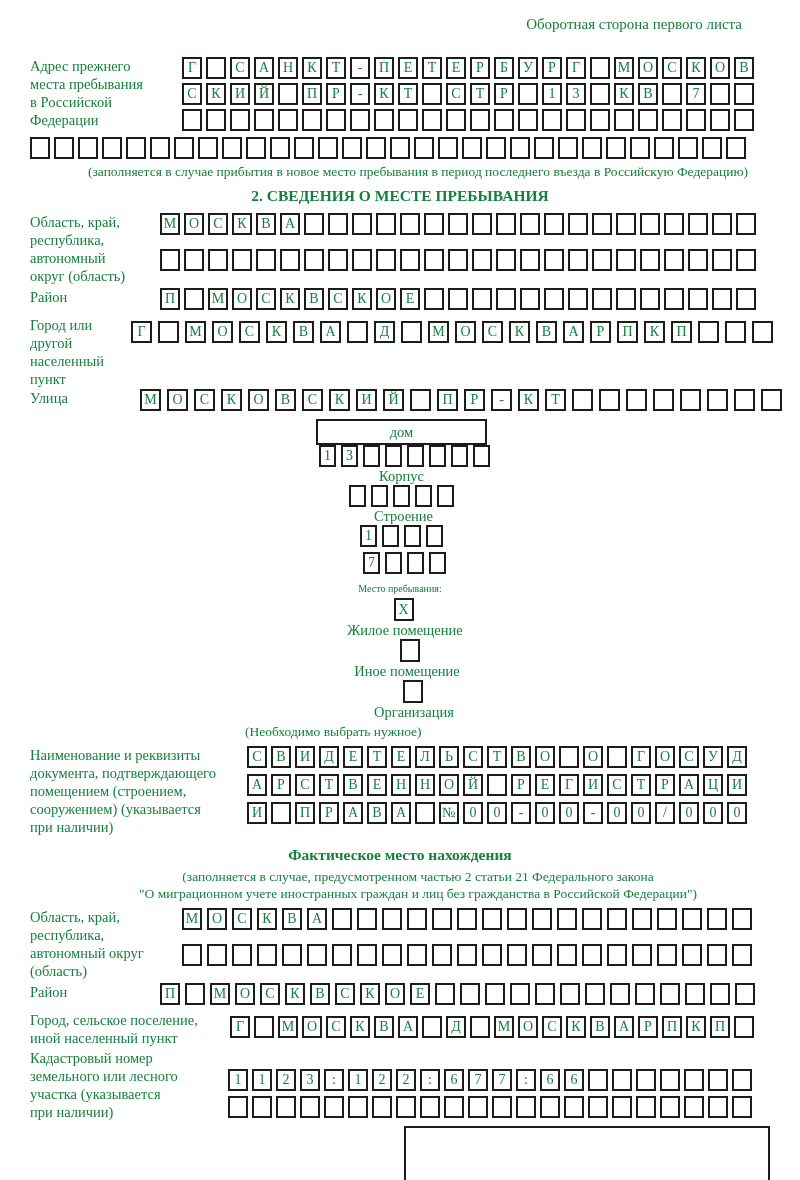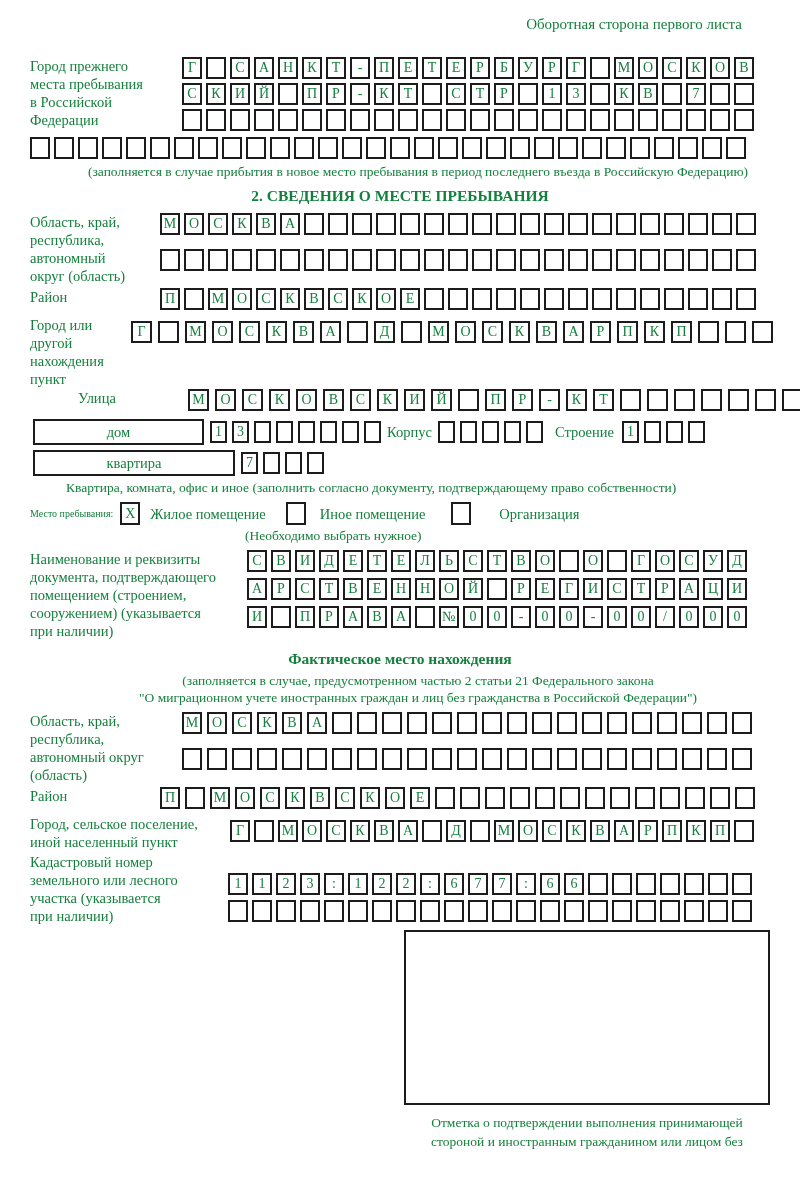--- a/index.html
+++ b/index.html
@@ -33,40 +33,40 @@
   .boxes.small .cbox{width:17px;height:22px;}
   .caption{font-size:13.5px;line-height:17px;margin-left:36px;}
   .center{text-align:center;}
   .sect-title{font-weight:bold;font-size:15.5px;text-align:center;margin:7px 0 8px 0;}
   .bigbox{
     box-sizing:border-box;
     border:2px solid #1c1c1c;height:26px;
     display:inline-flex;align-items:center;justify-content:center;
     font-size:14.5px;background:#fff;
   }
-  .inline-row{display:flex;align-items:center;}
+  .inline-row{display:flex;align-items:center;flex-direction:column;}
   .chkbox{
     box-sizing:border-box;width:20px;height:23px;border:2px solid #1c1c1c;
     display:inline-flex;align-items:center;justify-content:center;
     font-size:14px;background:#fff;flex:0 0 auto;
   }
   .conf{margin-left:auto;width:366px;}
   .conf-box{box-sizing:border-box;width:366px;height:175px;border:2px solid #1c1c1c;background:#fff;}
   .conf-cap{margin-top:8px;text-align:center;font-size:13.5px;line-height:19px;}
 </style>
 </head>
 <body>
 
 <div class="page">
 
   <div class="header-note">Оборотная сторона первого листа</div>
 
   <div class="group" style="margin-top:24px;">
     <div class="labelcol lbl" style="width:152px;">
-      <div>Город прежнего</div>
+      <div>Адрес прежнего</div>
       <div>места пребывания</div>
       <div>в Российской</div>
       <div>Федерации</div>
     </div>
     <div class="rowscol">
       <div class="boxes">
           <span class="cbox">Г</span>
           <span class="cbox"></span>
           <span class="cbox">С</span>
           <span class="cbox">А</span>
@@ -275,21 +275,21 @@
           <span class="cbox"></span>
           <span class="cbox"></span>
           <span class="cbox"></span>
         </div>
     </div>
   </div>
 
   <div class="group" style="margin-top:2px;">
     <div class="labelcol lbl" style="width:101px;">
       <div>Город или другой</div>
-      <div>нахождения пункт</div>
+      <div>населенный пункт</div>
     </div>
     <div class="rowscol" style="padding-top:5px;">
       <div class="boxes wide">
           <span class="cbox">Г</span>
           <span class="cbox"></span>
           <span class="cbox">М</span>
           <span class="cbox">О</span>
           <span class="cbox">С</span>
           <span class="cbox">К</span>
           <span class="cbox">В</span>
@@ -307,21 +307,21 @@
           <span class="cbox">П</span>
           <span class="cbox">К</span>
           <span class="cbox">П</span>
           <span class="cbox"></span>
           <span class="cbox"></span>
           <span class="cbox"></span>
         </div>
     </div>
   </div>
 
-  <div class="group" style="margin-top:1px;margin-left:48px;">
+  <div class="group" style="margin-top:1px;">
     <div class="labelcol lbl" style="width:110px;">Улица</div>
     <div class="rowscol">
       <div class="boxes wide">
           <span class="cbox">М</span>
           <span class="cbox">О</span>
           <span class="cbox">С</span>
           <span class="cbox">К</span>
           <span class="cbox">О</span>
           <span class="cbox">В</span>
           <span class="cbox">С</span>
@@ -369,29 +369,27 @@
     <div class="lbl" style="margin:0 8px 0 12px;font-size:14.5px;">Строение</div>
     <div class="boxes small g5" style="margin:0;">
         <span class="cbox">1</span>
         <span class="cbox"></span>
         <span class="cbox"></span>
         <span class="cbox"></span>
       </div>
   </div>
 
   <div class="inline-row" style="margin-top:5px;margin-left:3px;">
-    <div class="bigbox" style="width:202px;">квартира</div>
     <div class="boxes small g5" style="margin:0 0 0 6px;">
         <span class="cbox">7</span>
         <span class="cbox"></span>
         <span class="cbox"></span>
         <span class="cbox"></span>
       </div>
   </div>
-  <div class="caption" style="margin-top:3px;">Квартира, комната, офис и иное (заполнить согласно документу, подтверждающему право собственности)</div>
 
   <div class="inline-row" style="margin-top:6px;">
     <div class="lbl" style="font-size:10px;">Место пребывания:</div>
     <div class="chkbox" style="margin-left:7px;">X</div>
     <div class="lbl" style="margin-left:10px;font-size:14.5px;">Жилое помещение</div>
     <div class="chkbox" style="margin-left:20px;"></div>
     <div class="lbl" style="margin-left:14px;font-size:14.5px;">Иное помещение</div>
     <div class="chkbox" style="margin-left:26px;"></div>
     <div class="lbl" style="margin-left:28px;font-size:14.5px;">Организация</div>
   </div>

